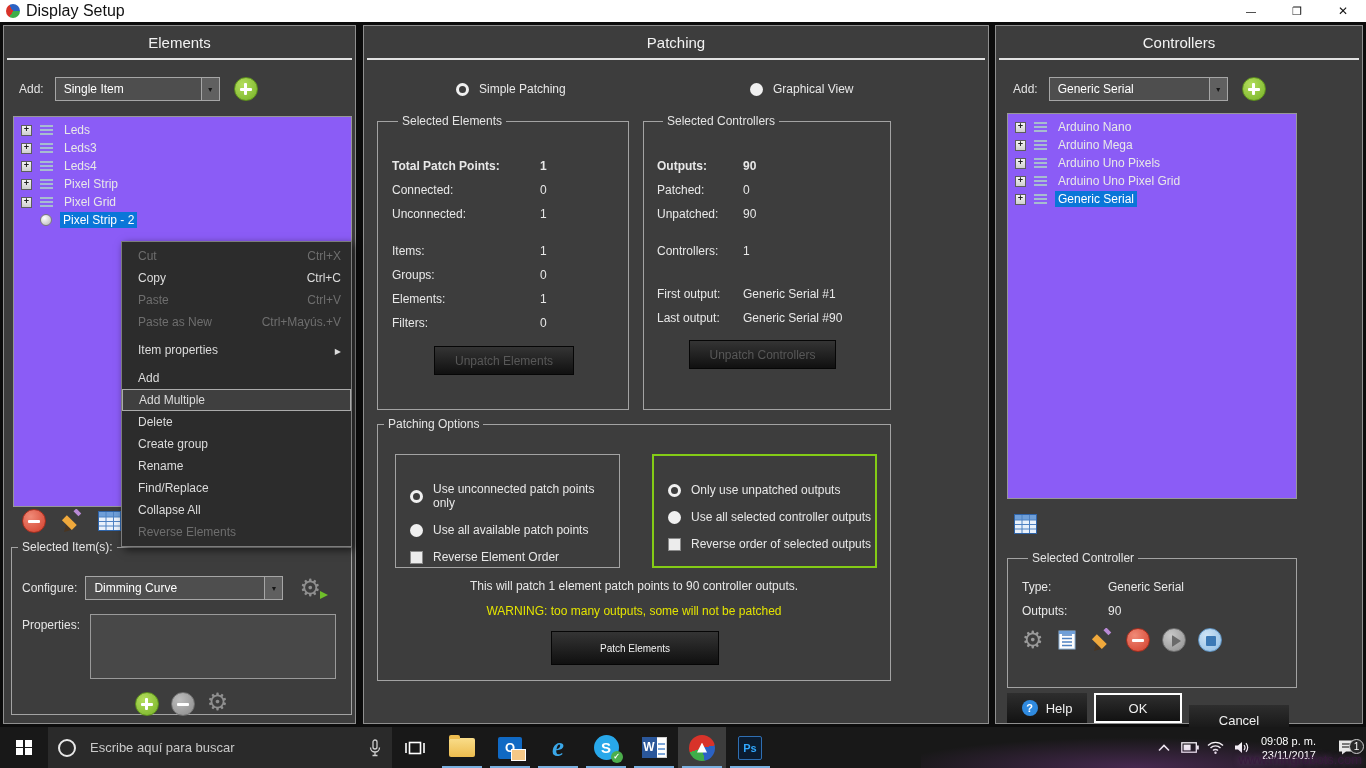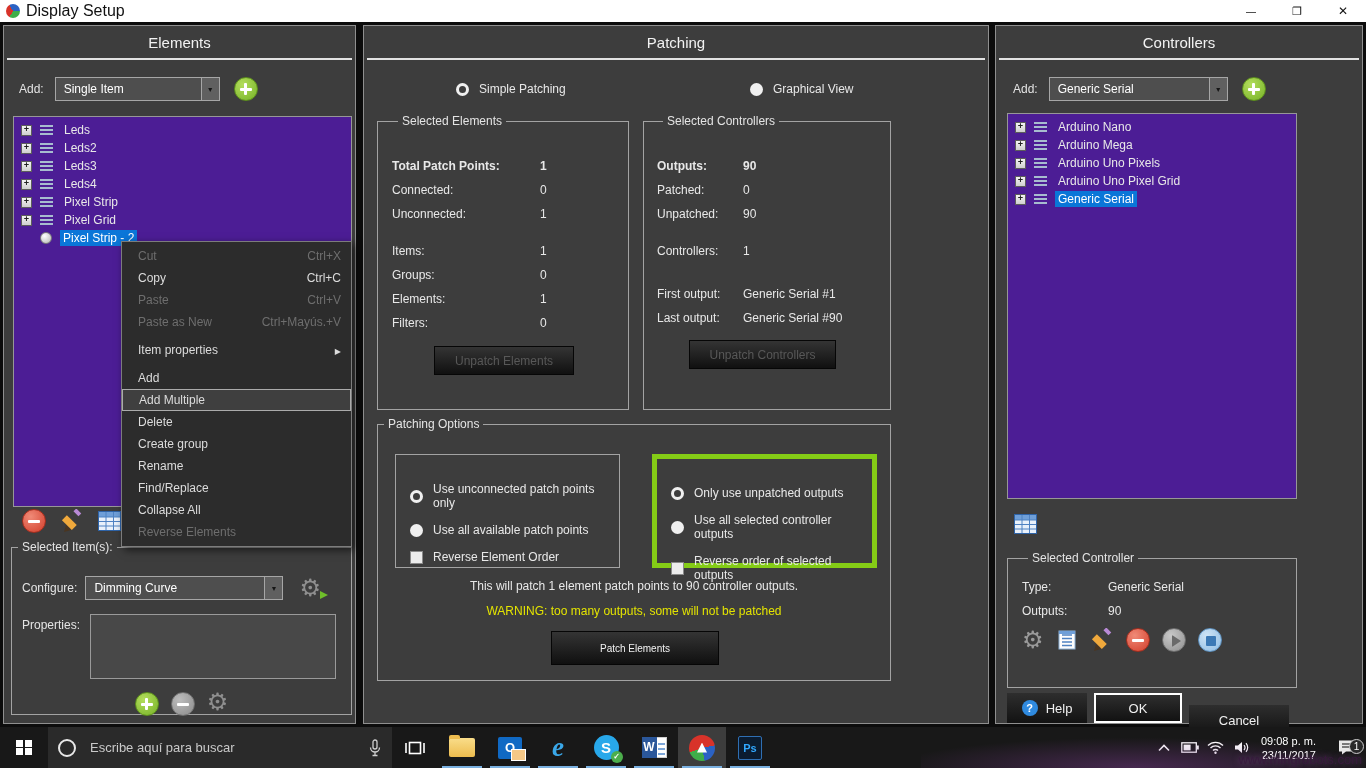--- a/index.html
+++ b/index.html
@@ -50,21 +50,21 @@
   .cbtn.stop::before { content:""; position:absolute; left:7px; top:7px; width:10px; height:10px; margin:0;
                        background:#3c79b5; border-radius:1px; }
 
   .gear { font-size:20px; line-height:20px; color:#8f8f8f; }
   .gear::before { content:"⚙"; }
   .gear.run { position:relative; font-size:24px; line-height:24px; }
   .gear.run::after { content:""; position:absolute; right:-7px; bottom:1px; width:0; height:0;
                      border-left:8px solid #6fbf2a; border-top:4px solid transparent; border-bottom:4px solid transparent; }
 
   
-  .treebox { position:absolute; background:#4c1d95; border:1px solid #979797; }
+  .treebox { position:absolute; background:#8b5cf6; border:1px solid #979797; }
   .tree-item { display:flex; align-items:center; height:18px; padding-left:7px; }
   .expander { width:11px; height:11px; flex:none; background:linear-gradient(#f4f4f4,#cfcfcf); border:1px solid #5d5d5d;
               color:#222; font:bold 9px/9px "Liberation Mono",monospace; text-align:center; }
   .expander::before { content:"+"; }
   .li-icon { width:13px; height:11px; flex:none; margin-left:8px;
              background:repeating-linear-gradient(to bottom,#a7bccf 0 2px,rgba(0,0,0,0) 2px 4px); }
   .circle-icon { width:12px; height:12px; flex:none; border-radius:50%; margin-left:19px;
                  background:radial-gradient(circle at 35% 30%,#fff,#b5b5b5); border:1px solid #7a7a7a; }
   .tree-label { margin-left:8px; padding:1px 3px; white-space:nowrap; }
   .tree-label.selected { background:#0a76d8; color:#fff; }
@@ -196,25 +196,20 @@
 
       <div class="treebox" style="left:9px; top:90px; width:339px; height:391px; padding-top:4px;">
         <div class="tree-item">
           <span class="expander"></span>
           <span class="li-icon"></span>
           <span class="tree-label">Leds</span>
         </div>
         <div class="tree-item">
           <span class="expander"></span>
           <span class="li-icon"></span>
-          <span class="tree-label">Leds2</span>
-        </div>
-        <div class="tree-item">
-          <span class="expander"></span>
-          <span class="li-icon"></span>
           <span class="tree-label">Leds3</span>
         </div>
         <div class="tree-item">
           <span class="expander"></span>
           <span class="li-icon"></span>
           <span class="tree-label">Leds4</span>
         </div>
         <div class="tree-item">
           <span class="expander"></span>
           <span class="li-icon"></span>
@@ -353,21 +348,21 @@
           <div class="opt-row">
             <span class="radio"></span>
             <span class="txt">Use all available patch points</span>
           </div>
           <div class="opt-row">
             <span class="checkbox"></span>
             <span class="txt">Reverse Element Order</span>
           </div>
         </div>
 
-        <div style="position:absolute; left:274px; top:23px; width:225px; height:114px; border:5px solid #84cc16; padding:27px 0 0 14px;">
+        <div style="position:absolute; left:274px; top:23px; width:225px; height:114px; border:2px solid #84cc16; padding:27px 0 0 14px;">
           <div class="opt-row">
             <span class="radio sel"></span>
             <span class="txt">Only use unpatched outputs</span>
           </div>
           <div class="opt-row">
             <span class="radio"></span>
             <span class="txt">Use all selected controller outputs</span>
           </div>
           <div class="opt-row">
             <span class="checkbox"></span>

